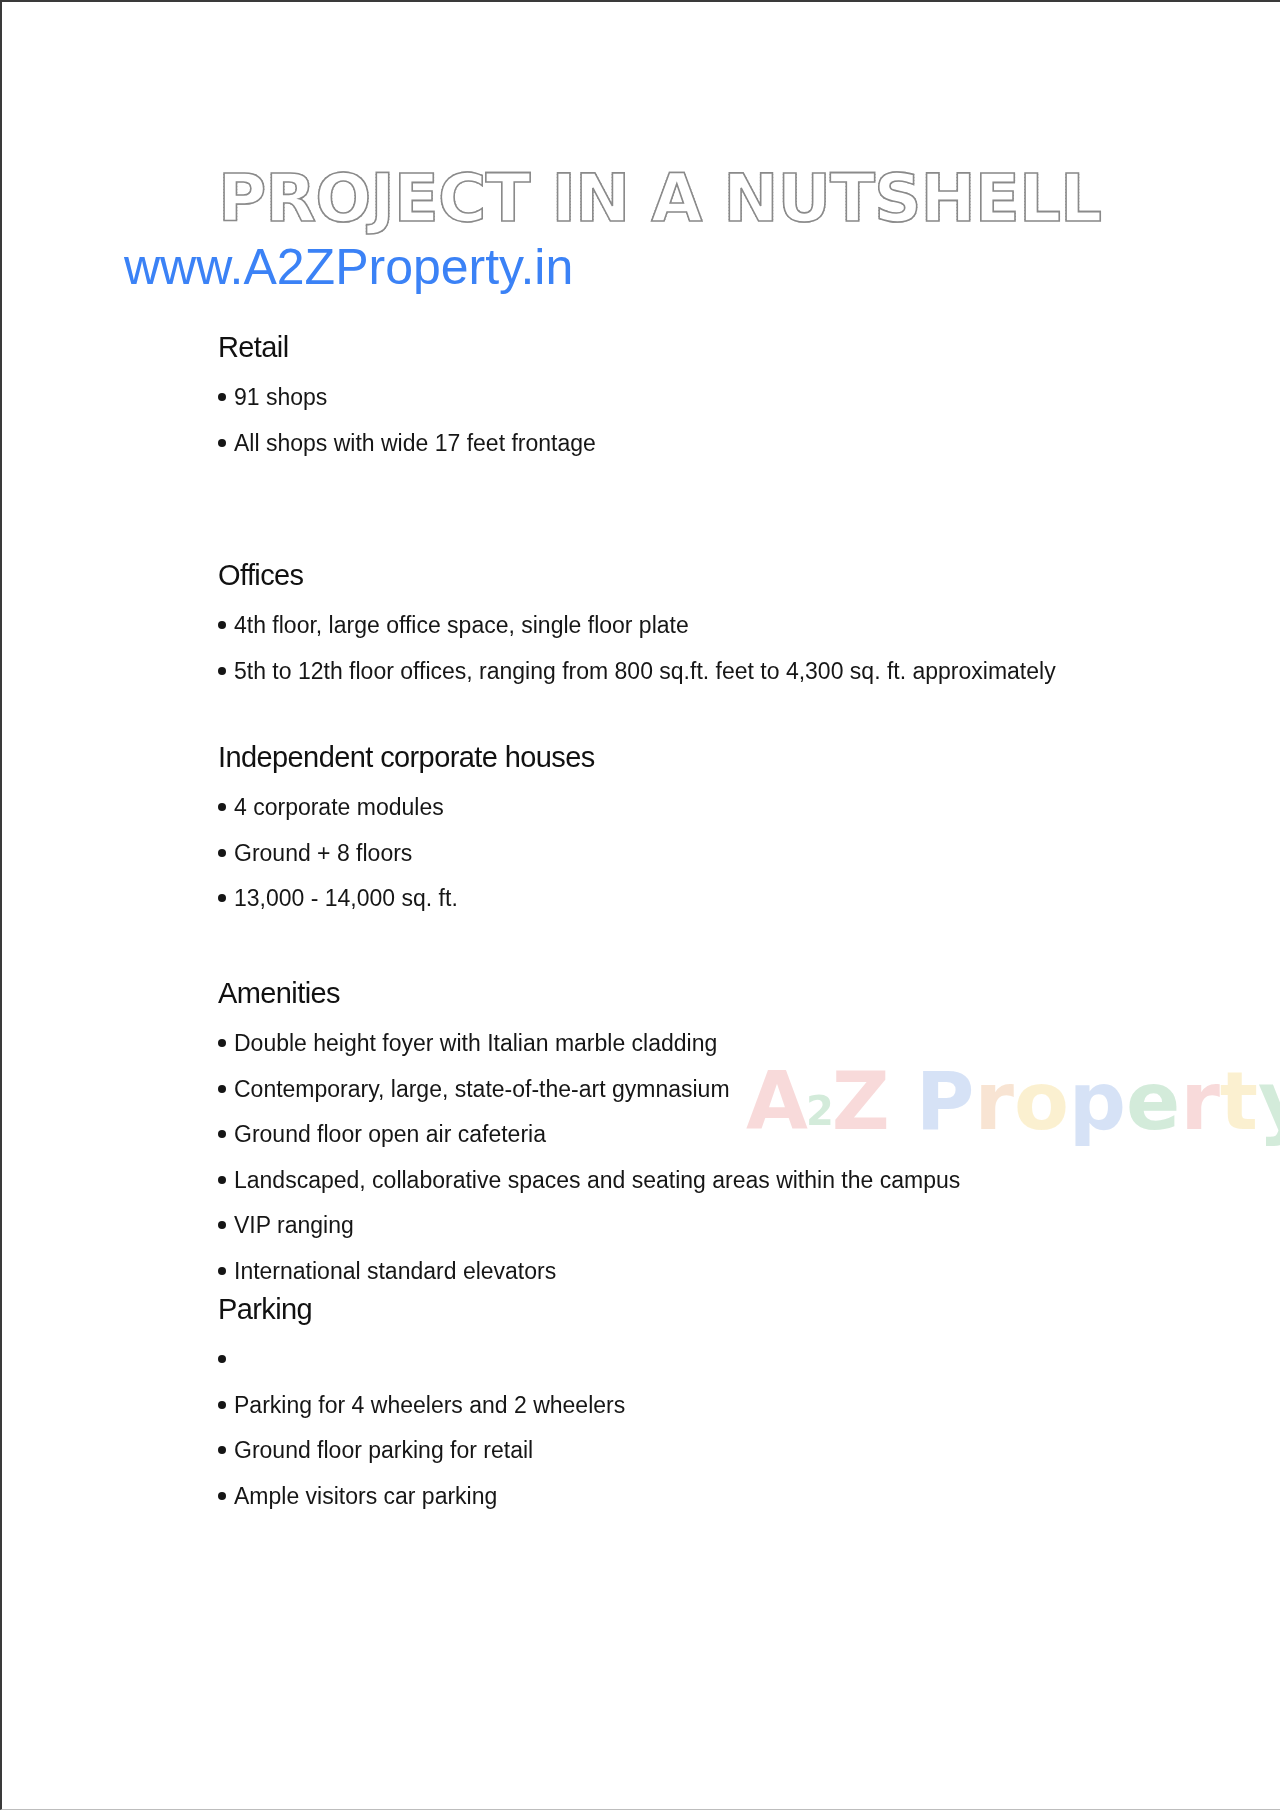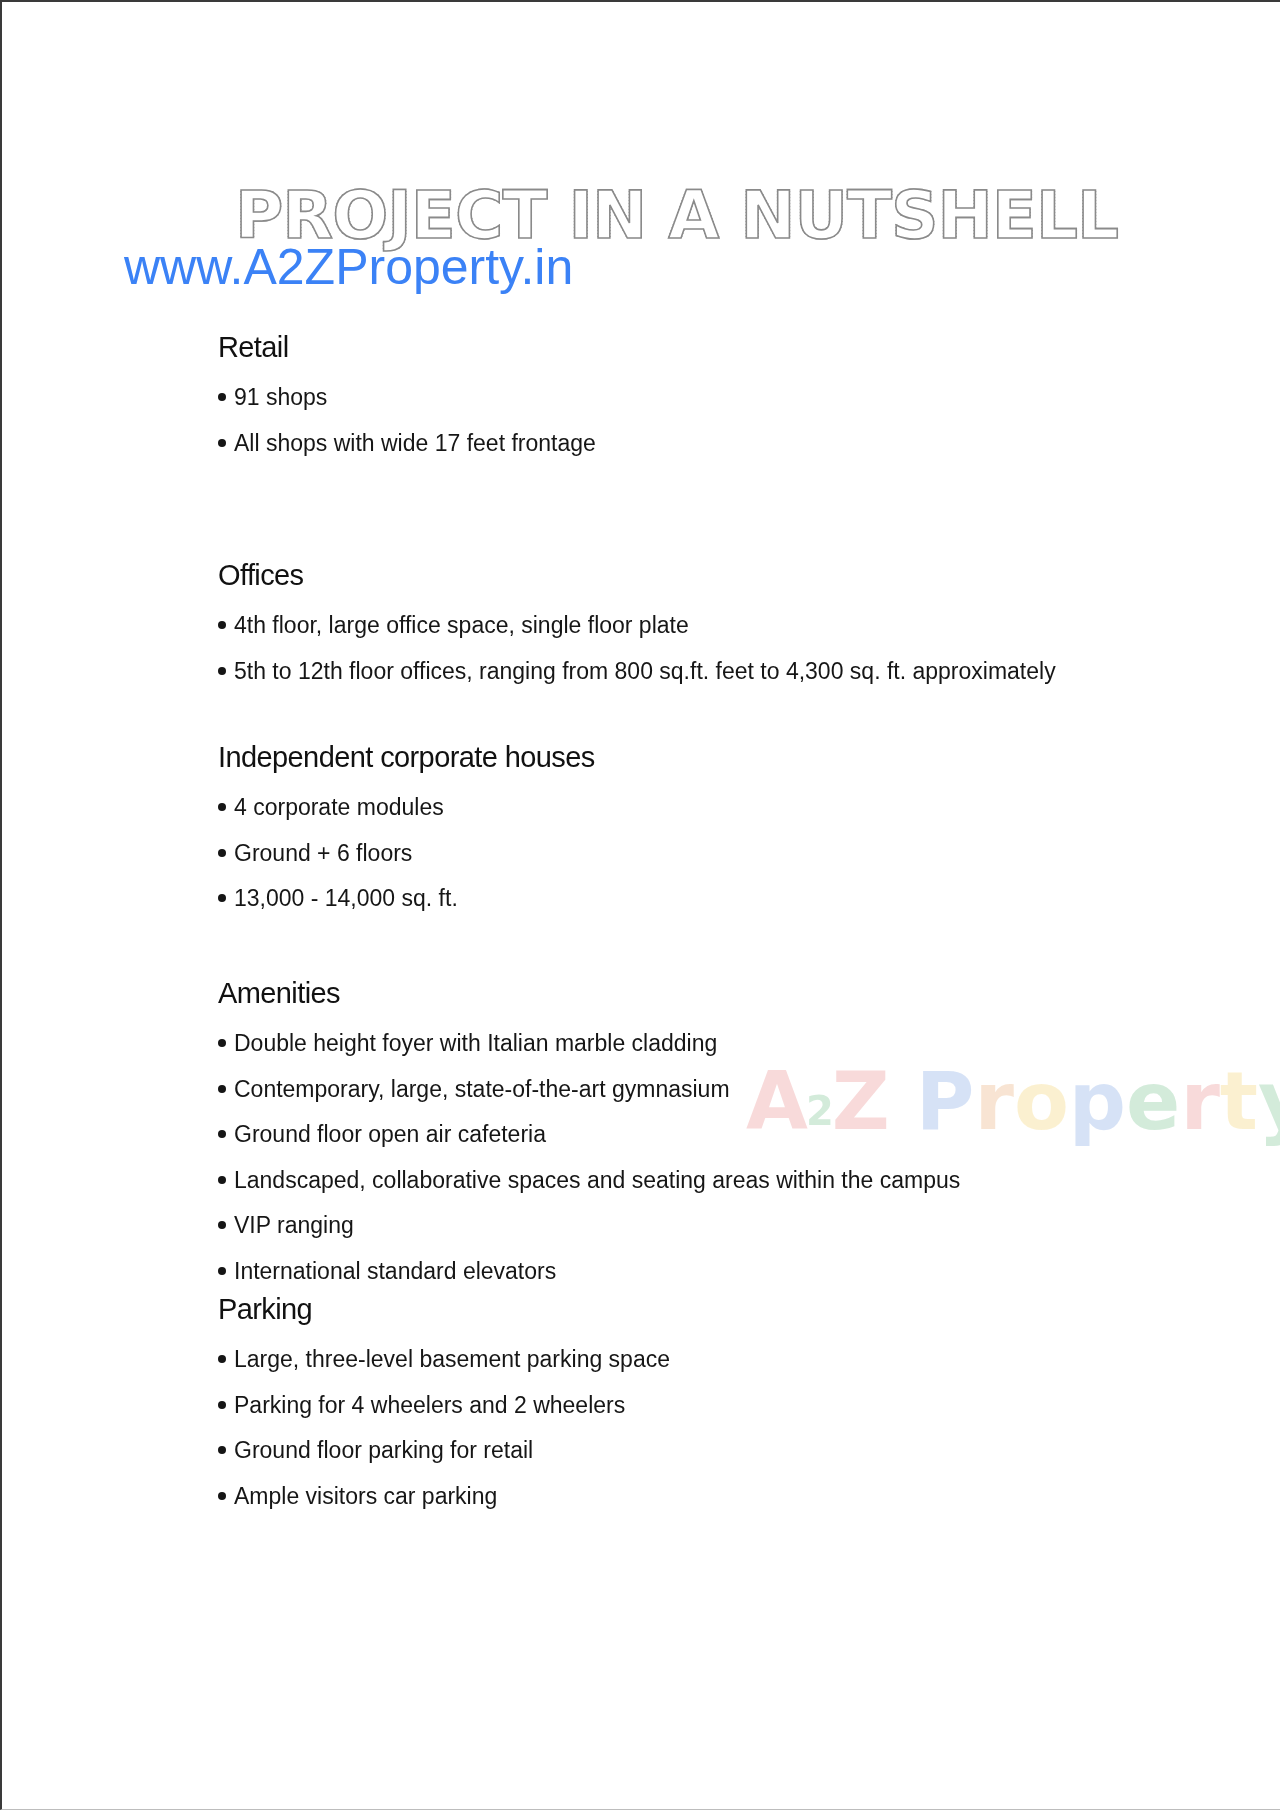--- a/index.html
+++ b/index.html
@@ -22,21 +22,21 @@
       height: 1807px;
       border-top: 2px solid #3a3a3a;
       border-left: 2px solid #3a3a3a;
       border-bottom: 1px solid #bdbdbd;
       background: #ffffff;
     }
     .title {
       position: absolute;
       left: 216px;
       top: 164px;
-      margin: 17px;
+      margin: 0;
       font-family: "DejaVu Sans", "Liberation Sans", sans-serif;
       font-weight: bold;
       font-size: 66px;
       letter-spacing: -1px;
       line-height: 1;
       color: #ffffff;
       -webkit-text-stroke: 1.6px #8a8a8a;
       text-shadow:
         0 0 0 #fff;
       background: repeating-linear-gradient(
@@ -137,40 +137,40 @@
     <ul>
       <li><span class="bullet"></span><span>4th floor, large office space, single floor plate</span></li>
       <li><span class="bullet"></span><span>5th to 12th floor offices, ranging from 800 sq.ft. feet to 4,300 sq. ft. approximately</span></li>
     </ul>
   </div>
 
   <div class="section" style="top:738px">
     <h2>Independent corporate houses</h2>
     <ul>
       <li><span class="bullet"></span><span>4 corporate modules</span></li>
-      <li><span class="bullet"></span><span>Ground + 6 floors</span></li>
+      <li><span class="bullet"></span><span>Ground + 8 floors</span></li>
       <li><span class="bullet"></span><span>13,000 - 14,000 sq. ft.</span></li>
     </ul>
   </div>
 
   <div class="section" style="top:974px">
     <h2>Amenities</h2>
     <ul>
       <li><span class="bullet"></span><span>Double height foyer with Italian marble cladding</span></li>
       <li><span class="bullet"></span><span>Contemporary, large, state-of-the-art gymnasium</span></li>
       <li><span class="bullet"></span><span>Ground floor open air cafeteria</span></li>
       <li><span class="bullet"></span><span>Landscaped, collaborative spaces and seating areas within the campus</span></li>
       <li><span class="bullet"></span><span>VIP ranging</span></li>
       <li><span class="bullet"></span><span>International standard elevators</span></li>
     </ul>
   </div>
 
   <div class="section" style="top:1290px">
     <h2>Parking</h2>
     <ul>
-      <li><span class="bullet"></span><span>Large, three-level basement parking space</span></li>
+      <li><span class="bullet"></span></li>
       <li><span class="bullet"></span><span>Parking for 4 wheelers and 2 wheelers</span></li>
       <li><span class="bullet"></span><span>Ground floor parking for retail</span></li>
       <li><span class="bullet"></span><span>Ample visitors car parking</span></li>
     </ul>
   </div>
 
 </div>
 
 </body></html>

